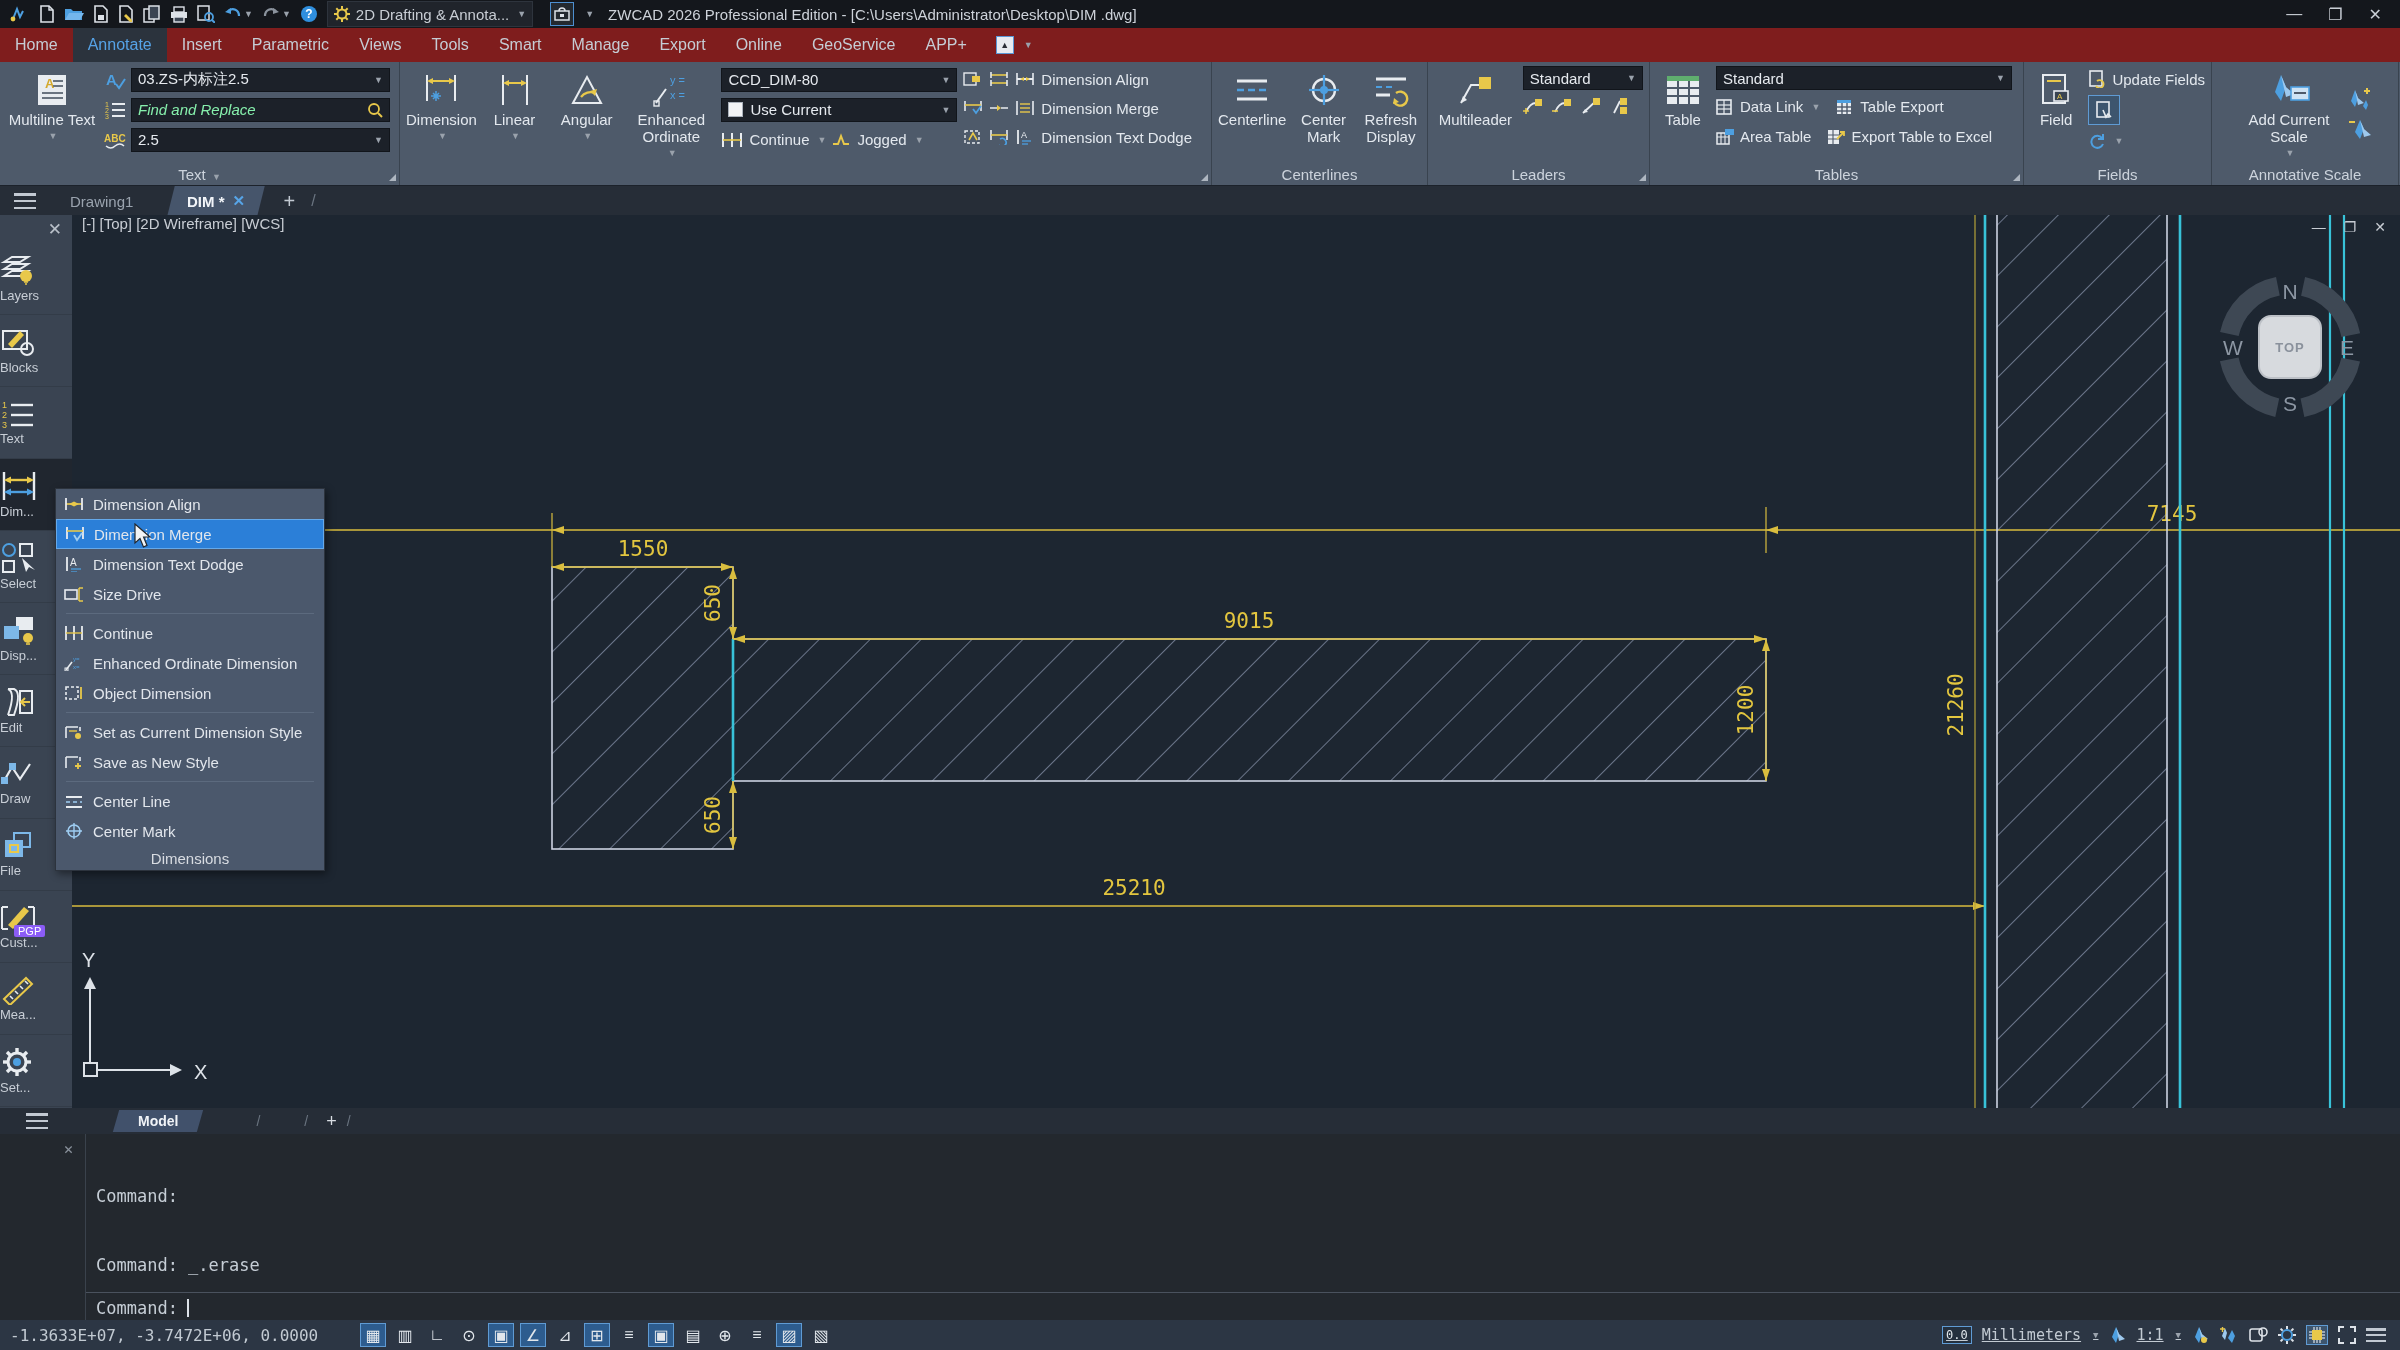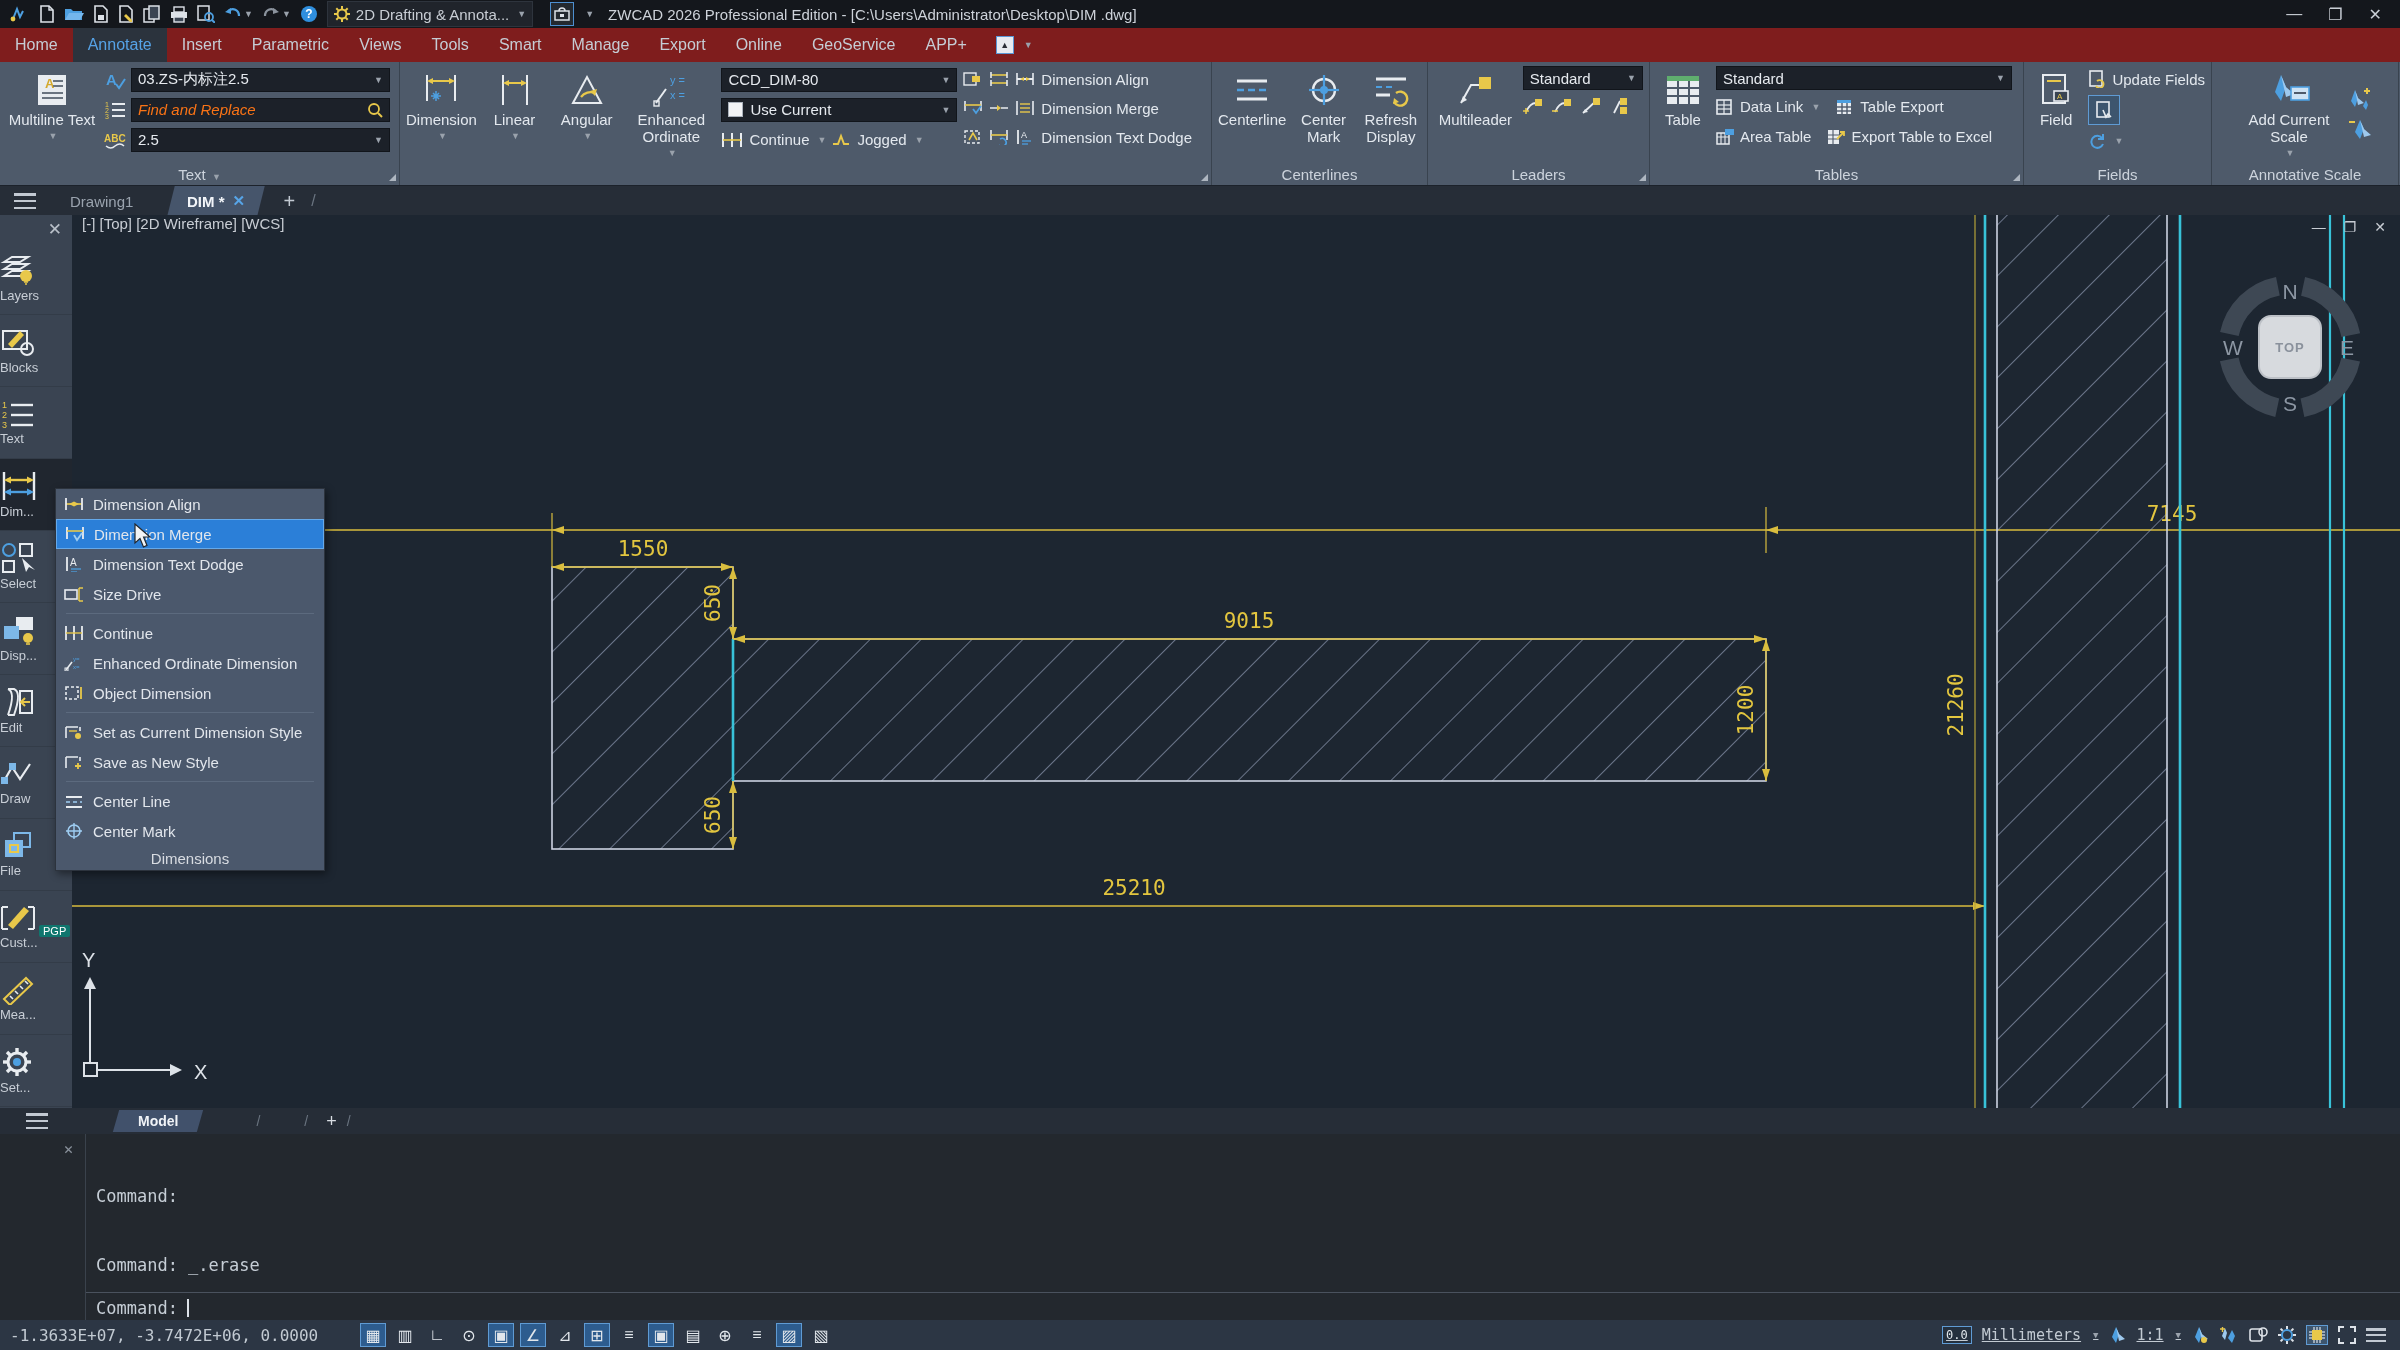--- a/index.html
+++ b/index.html
@@ -50,21 +50,21 @@
   .tab-plus{font-size:20px;color:#c2c9d2;margin-left:22px;cursor:default;}
   .tab-slash{color:#6a7480;margin-left:16px;font-size:16px;}
 
   
   .main{position:absolute;left:0;top:215px;width:100%;height:893px;}
   .sidebar{position:absolute;left:0;top:0;width:72px;height:100%;background:#3a4452;border-right:1px solid #2b323d;}
   .sb-close{position:absolute;top:4px;right:10px;color:#b8bfc8;font-size:17px;cursor:default;}
   .sb-items{position:absolute;top:28px;left:0;width:100%;}
   .sb-item{height:71px;display:flex;flex-direction:column;align-items:flex-start;justify-content:center;gap:2px;font-size:13px;color:#c8ced6;cursor:default;position:relative;border-bottom:1px solid #333c48;}
   .sb-item.active{background:#20262f;}
-  .pgp{position:absolute;top:34px;left:14px;background:#0f766e;color:#fff;font-size:11px;padding:0 4px;border-radius:2px;margin-left:25px;}
+  .pgp{position:absolute;top:34px;left:14px;background:#8b5cf6;color:#fff;font-size:11px;padding:0 4px;border-radius:2px;}
 
   .canvas{position:absolute;left:72px;top:0;right:0;height:100%;background:#1d2631;overflow:hidden;}
   .vp-label{position:absolute;left:10px;top:0;font-size:15px;color:#c8cdd4;z-index:3;}
   .vp-ctl{position:absolute;right:14px;top:4px;display:flex;gap:18px;color:#c8cdd4;font-size:14px;z-index:3;}
   .drawing-svg{position:absolute;left:0;top:0;}
   .compass{position:absolute;left:2138px;top:52px;z-index:2;}
 
   
   .ctx{position:absolute;left:55px;top:273px;width:268px;background:#4b586c;border:1px solid #2c333d;box-shadow:2px 3px 8px rgba(0,0,0,.45);z-index:5;font-size:15px;color:#e2e6ec;}
   .ctx-item{height:30px;display:flex;align-items:center;gap:9px;padding:0 8px;cursor:default;box-sizing:border-box;}
@@ -263,21 +263,21 @@
                   <text x="1" y="7">1</text>
                   <text x="1" y="13">2</text>
                   <text x="1" y="19">3</text>
                 </g>
                 <g stroke="#e8ecf0" stroke-width="2">
                   <path d="M8 4 h13"></path>
                   <path d="M8 10 h13"></path>
                   <path d="M8 16 h13"></path>
                 </g>
               </svg>
-            <div class="dd" style="flex:1;font-style:italic;color:#f97316">
+            <div class="dd" style="flex:1;font-style:italic;color:#86efac">
                 <span>Find and Replace</span>
                 <svg class="ic" width="16" height="16" style="margin-left:auto">
                   <circle cx="7" cy="7" r="5" fill="none" stroke="#e8c84a" stroke-width="1.8"></circle>
                   <path d="M11 11 l4 4" stroke="#e8c84a" stroke-width="2"></path>
                 </svg>
               </div>
           </div>
           <div class="row-ctl">
             <svg class="ic" width="22" height="20">
                 <text x="0" y="12" font-size="10" font-weight="bold" fill="#e8c84a" font-family="Liberation Sans,sans-serif">ABC</text>

